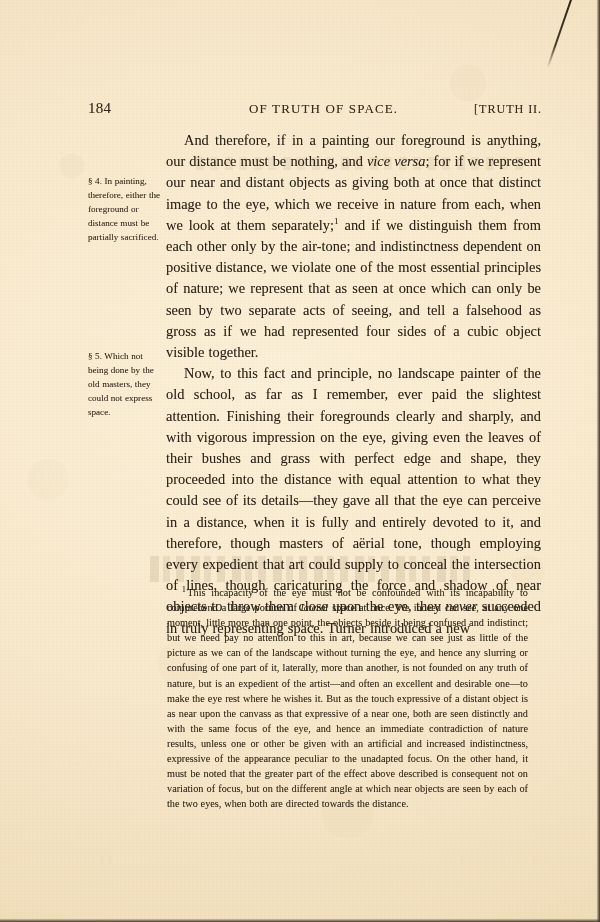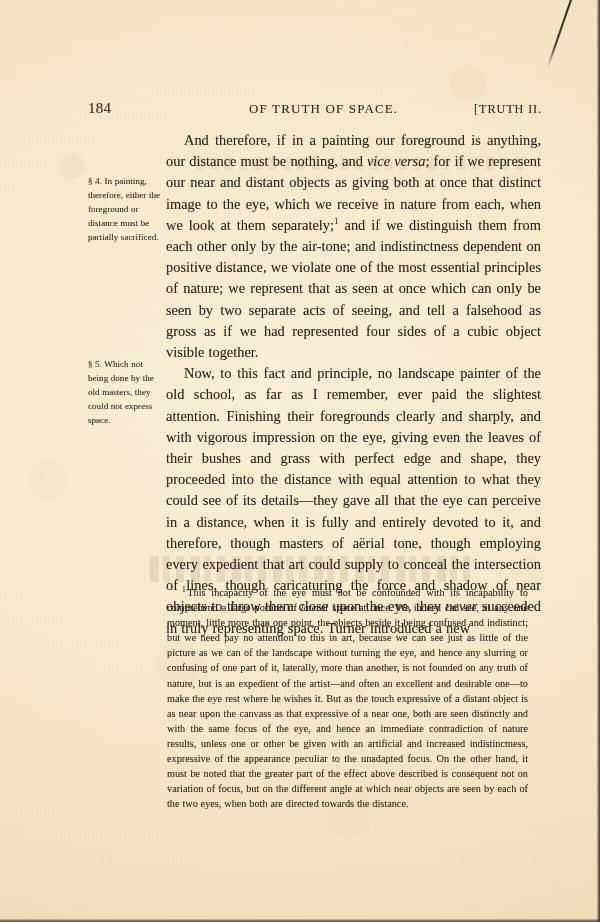--- a/index.html
+++ b/index.html
@@ -141,21 +141,21 @@
     position: absolute;
     left: 88px;
     width: 74px;
     font-size: 9.1px;
     line-height: 14px;
     text-align: left;
     color: #342b1d;
     word-spacing: .3px;
   }
   #note-4 { top: 174px; }
-  #note-5 { top: 349px; margin-top: 8px; }
+  #note-5 { top: 349px; }
 
   .footnote {
     position: absolute;
     left: 155px;
     top: 573px;
     width: 385px;
     font-size: 10.25px;
     line-height: 15.1px;
     text-align: justify;
     color: #2f2719;

